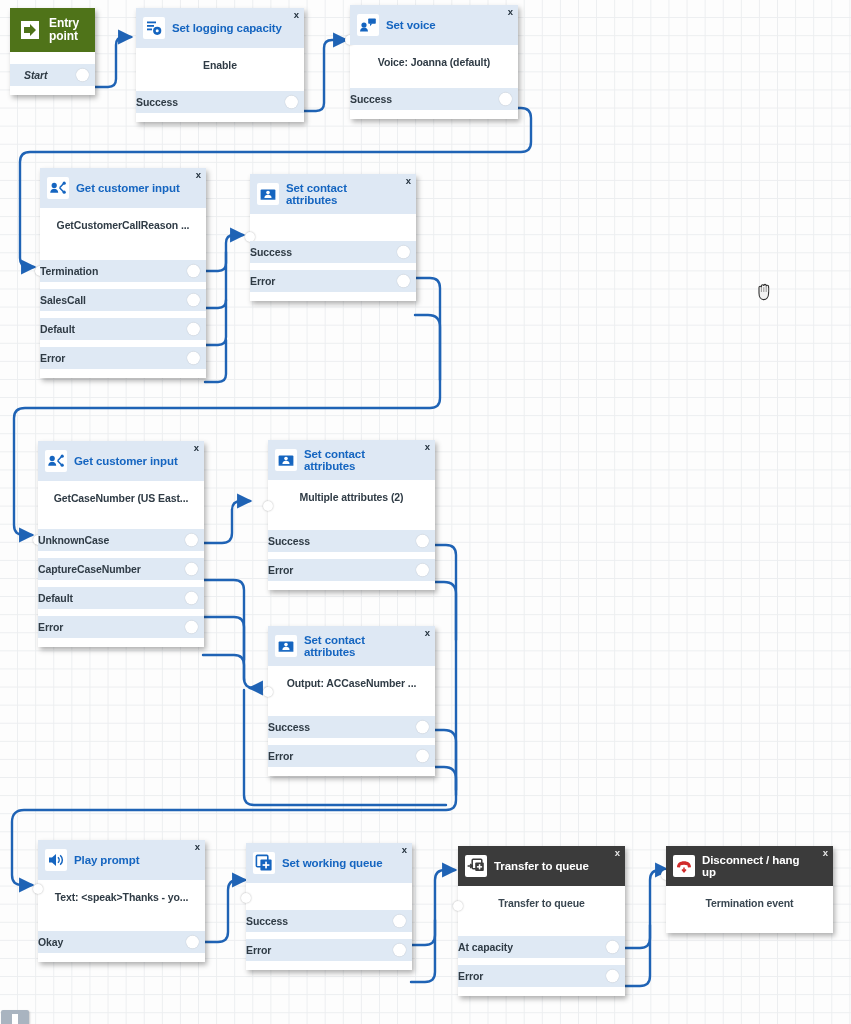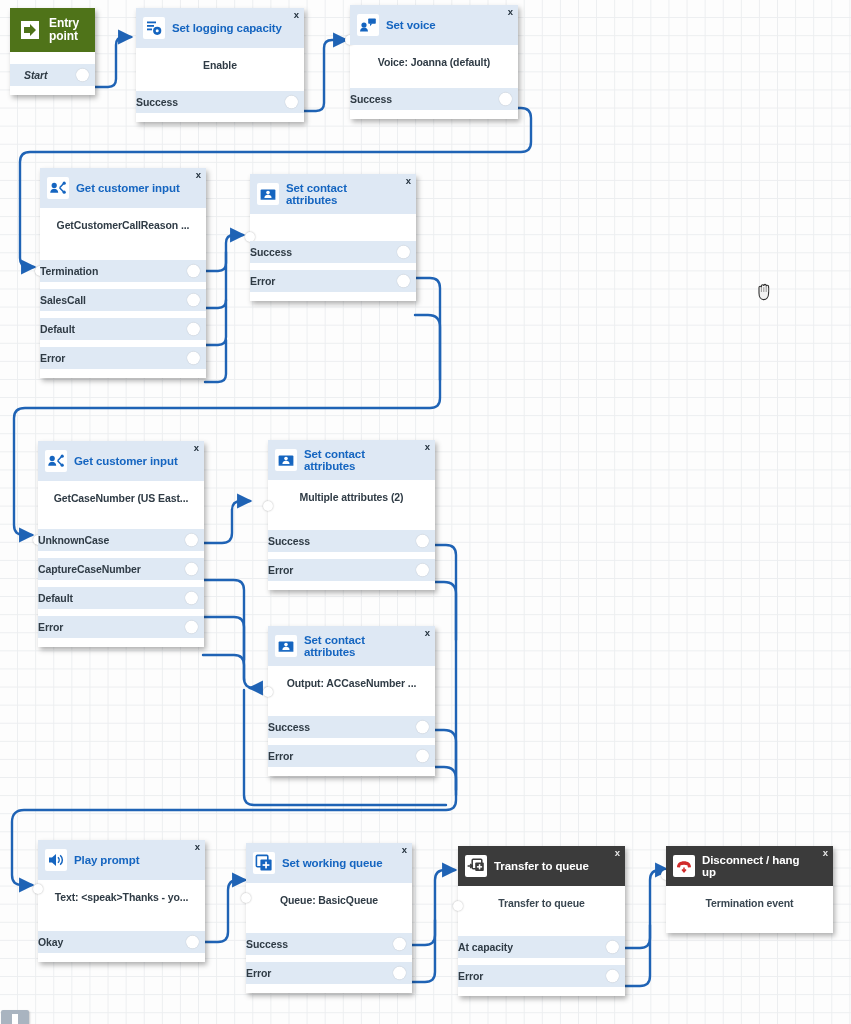--- a/index.html
+++ b/index.html
@@ -411,21 +411,20 @@
         <svg width="18" height="18" viewBox="0 0 18 18">
           <rect x="1.4" y="1.4" width="11.4" height="11.4" rx="1" fill="none" stroke="#1565c0" stroke-width="1.6"></rect>
           <rect x="5.4" y="5.4" width="11.2" height="11.2" rx="1" fill="#1565c0"></rect>
           <rect x="10.2" y="7.6" width="1.7" height="6.8" fill="#ffffff"></rect>
           <rect x="7.6" y="10.2" width="6.8" height="1.7" fill="#ffffff"></rect>
         </svg>
       </span>
       <span class="ttl">Set working queue</span>
       <span class="close">x</span>
     </div>
-    <div class="body">Queue: BasicQueue</div>
     <div class="spacer" style="height:20px;"></div>
     <div class="ports">
       <div class="port">
         <span>Success</span>
         <span class="dot"></span>
       </div>
       <div class="port">
         <span>Error</span>
         <span class="dot"></span>
       </div>

